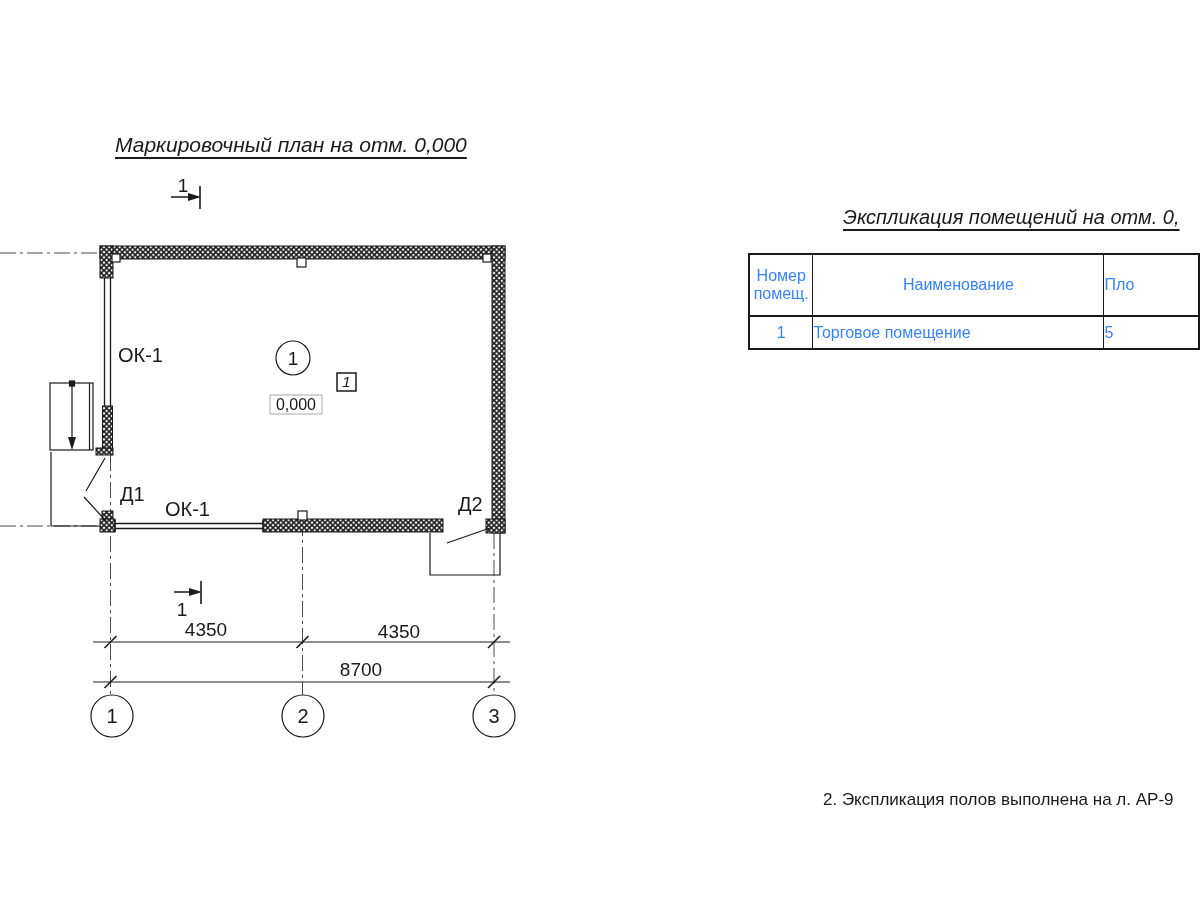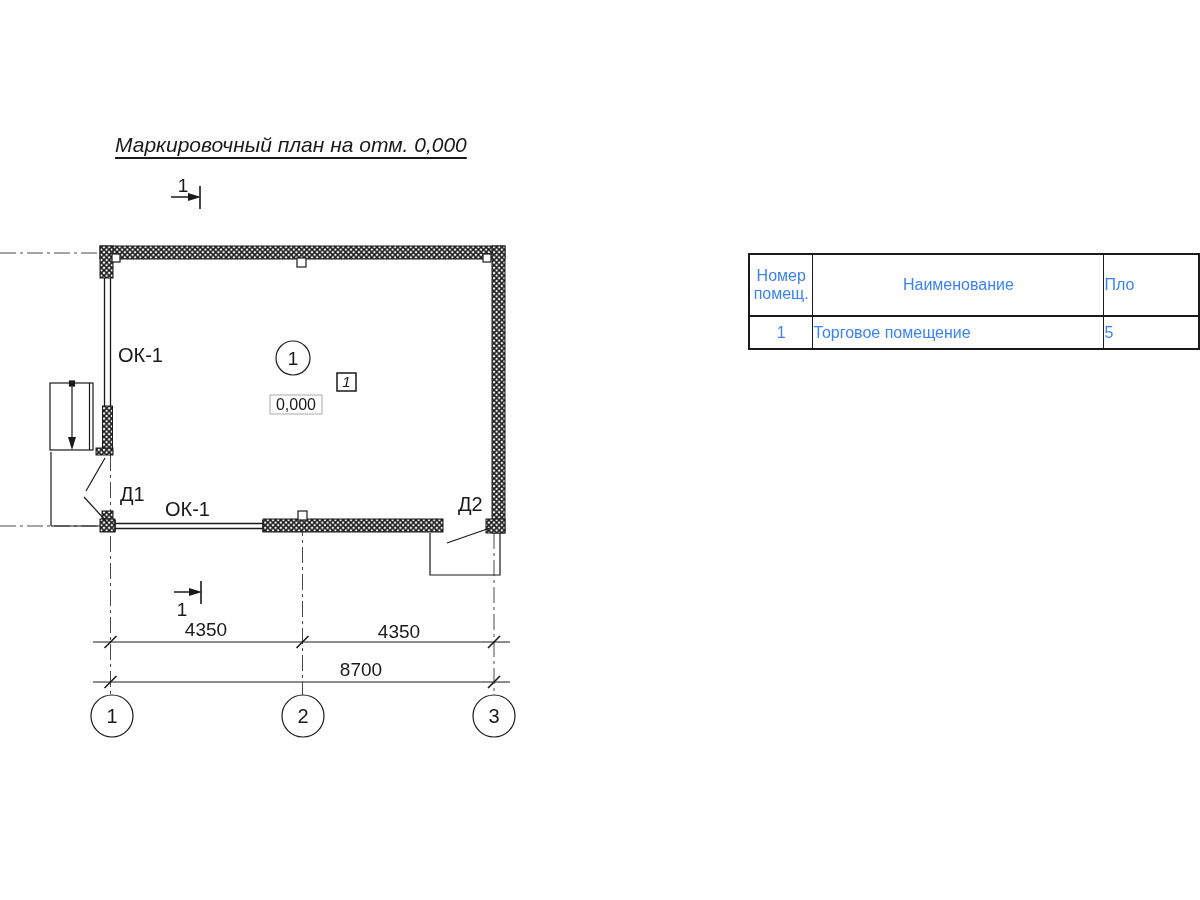--- a/index.html
+++ b/index.html
@@ -155,34 +155,36 @@
     <g fill="#ffffff" stroke="#1a1a1a" stroke-width="1.2">
       <circle cx="112" cy="716" r="21"></circle>
       <circle cx="303" cy="716" r="21"></circle>
       <circle cx="494" cy="716" r="21"></circle>
     </g>
     <text class="svgtext" x="112" y="723" font-size="20" text-anchor="middle">1</text>
     <text class="svgtext" x="303" y="723" font-size="20" text-anchor="middle">2</text>
     <text class="svgtext" x="494" y="723" font-size="20" text-anchor="middle">3</text>
   </svg>
 
+  <div class="abs drawing-title" id="expl-title">Экспликация помещений на отм. 0,</div>
 
   <table class="abs" id="expl-table">
     <tbody>
         <tr class="hdr">
       <td class="c-num">Номер помещ.</td>
       <td class="c-name">Наименование</td>
       <td class="c-area hdr-area-pad" style="text-align:left;">Пло</td>
     </tr>
     <tr class="datarow">
       <td class="c-num">1</td>
       <td class="c-name name-pad">Торговое помещение</td>
       <td class="c-area area-pad">5</td>
     </tr>
   </tbody>
     </table>
 
   <div class="abs" id="notes">
+    <div>2. Экспликация полов выполнена на л. АР-9</div>
     
     
   </div>
 
 </div>
 
 </body></html>

